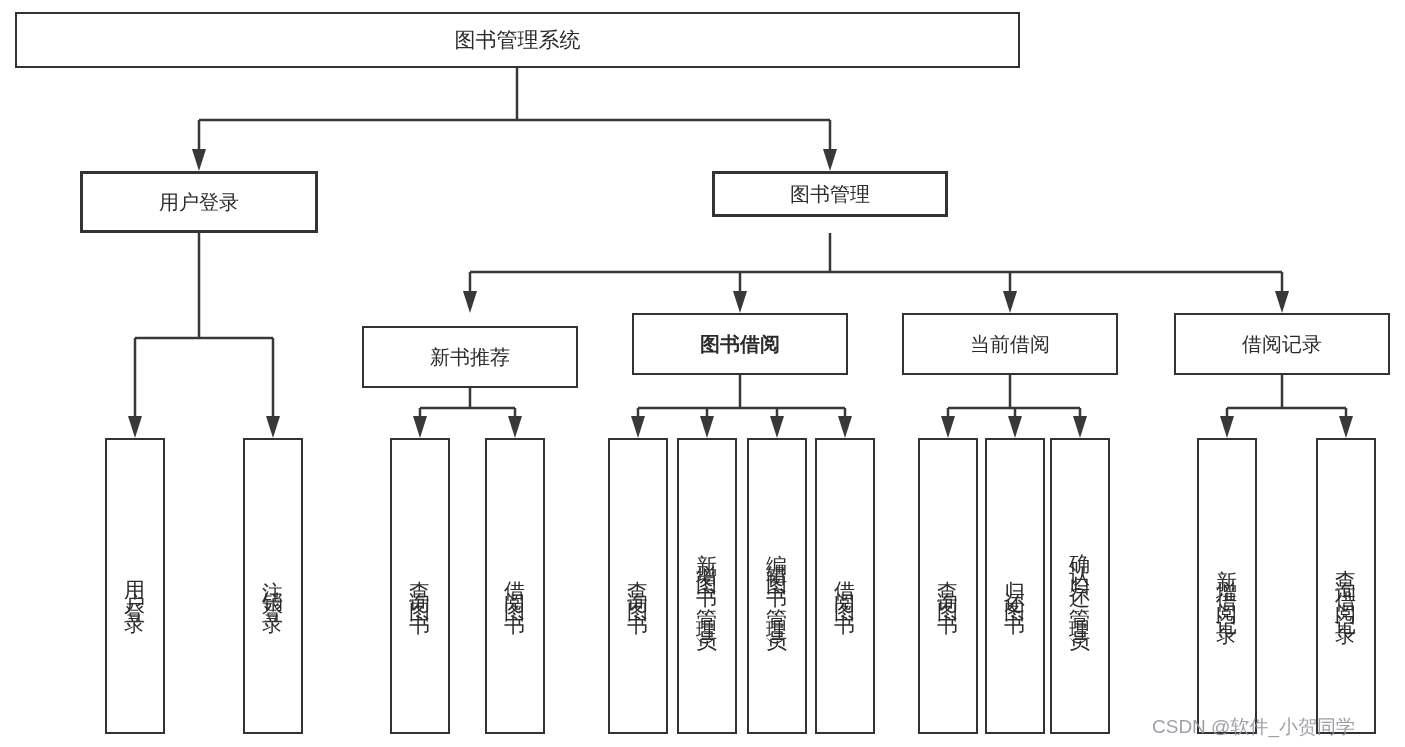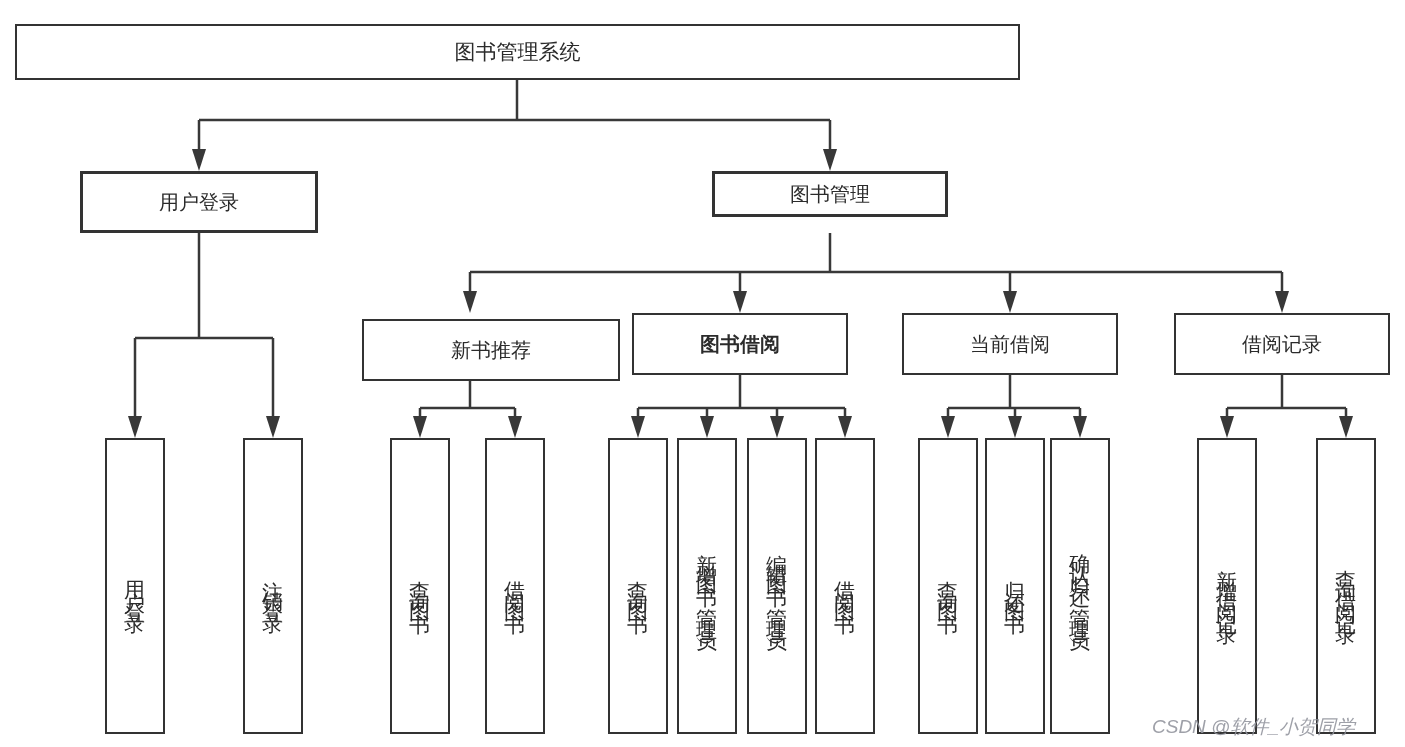--- a/index.html
+++ b/index.html
@@ -39,21 +39,20 @@
     white-space: nowrap;
   }
   .watermark {
     position: absolute;
     left: 1152px;
     top: 714px;
     z-index: 3;
     font-size: 19px;
     color: rgba(148, 150, 158, 0.9);
     white-space: nowrap;
-    font-style: italic;
   }
 </style>
 </head>
 <body>
 
 <div id="canvas">
 
   <svg id="lines" viewBox="0 0 1405 747" xmlns="http://www.w3.org/2000/svg">
     <path fill="none" stroke="#383838" stroke-width="2.5" d="
       M517 68 V120 M199 120 H830 M199 120 V152 M830 120 V152
@@ -79,32 +78,32 @@
       <polygon points="770,416 784,416 777,438"></polygon>
       <polygon points="838,416 852,416 845,438"></polygon>
       <polygon points="941,416 955,416 948,438"></polygon>
       <polygon points="1008,416 1022,416 1015,438"></polygon>
       <polygon points="1073,416 1087,416 1080,438"></polygon>
       <polygon points="1220,416 1234,416 1227,438"></polygon>
       <polygon points="1339,416 1353,416 1346,438"></polygon>
     </g>
   </svg>
 
-  <div class="box root" style="left:15px; top:12px; width:1005px; height:56px;margin-top:12px;">
+  <div class="box root" style="left:15px; top:12px; width:1005px; height:56px;">
     <span>图书管理系统</span>
   </div>
 
   <div class="box lvl2" style="left:80px; top:171px; width:238px; height:62px;">
     <span>用户登录</span>
   </div>
   <div class="box lvl2" style="left:712px; top:171px; width:236px; height:46px;">
     <span>图书管理</span>
   </div>
 
-  <div class="box lvl3" style="left:362px; top:319px; width:258px; height:62px;">
+  <div class="box lvl3" style="left:362px; top:326px; width:216px; height:62px;">
     <span>新书推荐</span>
   </div>
   <div class="box lvl3" style="left:632px; top:313px; width:216px; height:62px;font-weight:bold;">
     <span>图书借阅</span>
   </div>
   <div class="box lvl3" style="left:902px; top:313px; width:216px; height:62px;">
     <span>当前借阅</span>
   </div>
   <div class="box lvl3" style="left:1174px; top:313px; width:216px; height:62px;">
     <span>借阅记录</span>

